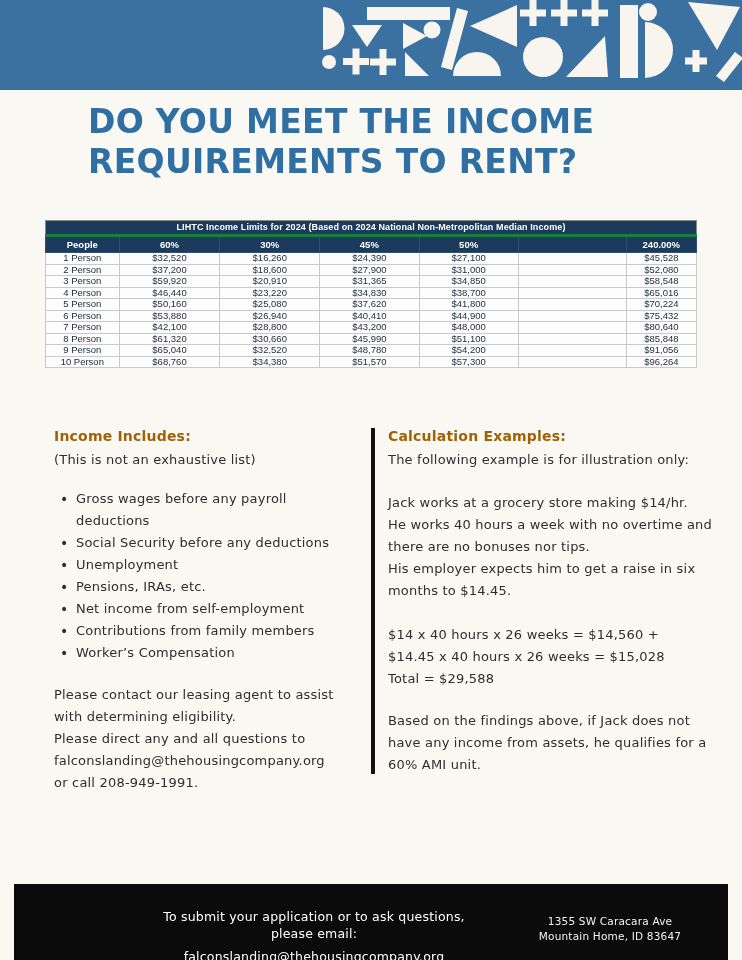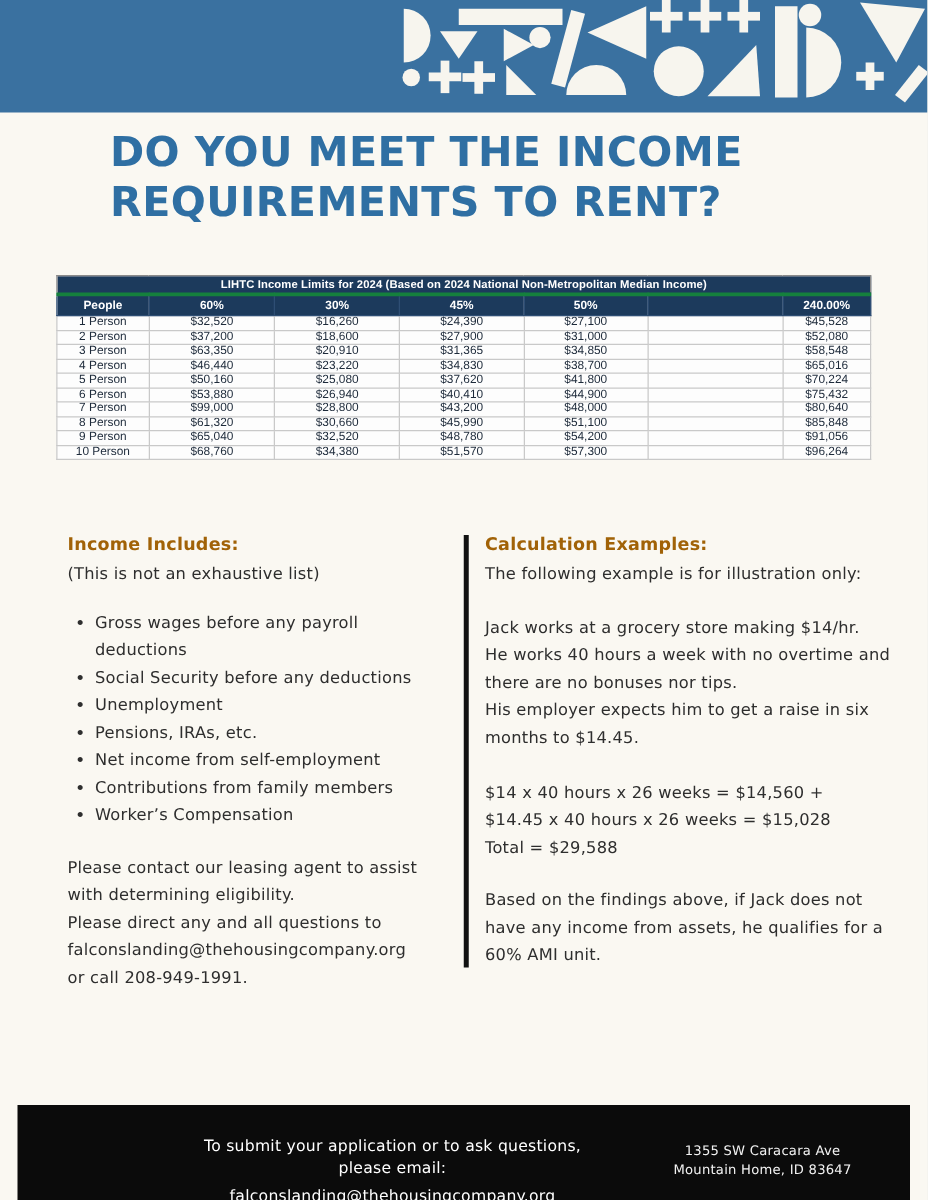--- a/index.html
+++ b/index.html
@@ -172,21 +172,21 @@
           <td>2 Person</td>
           <td>$37,200</td>
           <td>$18,600</td>
           <td>$27,900</td>
           <td>$31,000</td>
           <td></td>
           <td>$52,080</td>
         </tr>
         <tr>
           <td>3 Person</td>
-          <td>$63,350</td>
+          <td>$59,920</td>
           <td>$20,910</td>
           <td>$31,365</td>
           <td>$34,850</td>
           <td></td>
           <td>$58,548</td>
         </tr>
         <tr>
           <td>4 Person</td>
           <td>$46,440</td>
           <td>$23,220</td>
@@ -208,21 +208,21 @@
           <td>6 Person</td>
           <td>$53,880</td>
           <td>$26,940</td>
           <td>$40,410</td>
           <td>$44,900</td>
           <td></td>
           <td>$75,432</td>
         </tr>
         <tr>
           <td>7 Person</td>
-          <td>$99,000</td>
+          <td>$42,100</td>
           <td>$28,800</td>
           <td>$43,200</td>
           <td>$48,000</td>
           <td></td>
           <td>$80,640</td>
         </tr>
         <tr>
           <td>8 Person</td>
           <td>$61,320</td>
           <td>$30,660</td>

